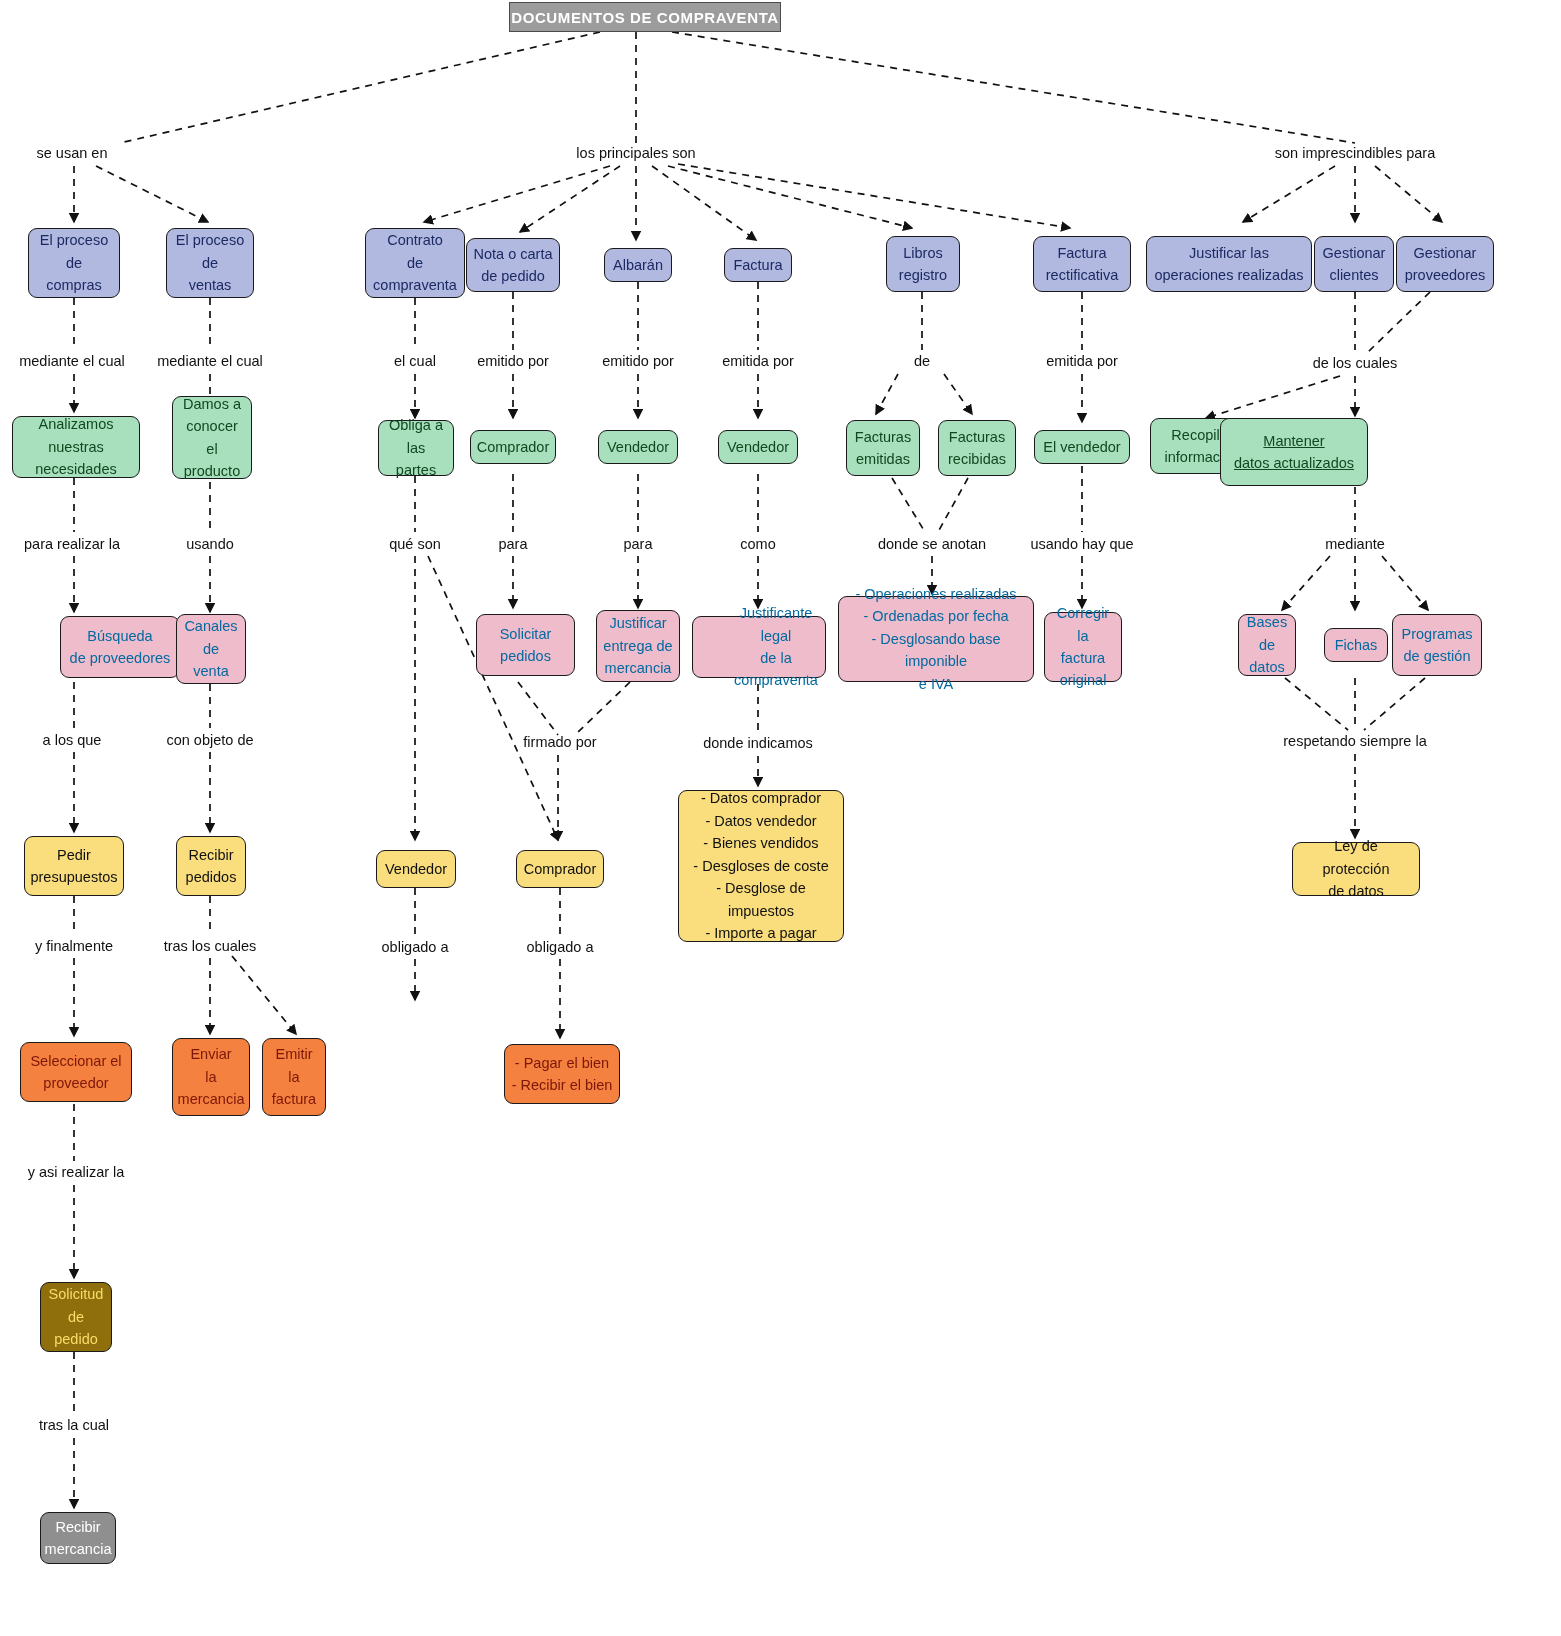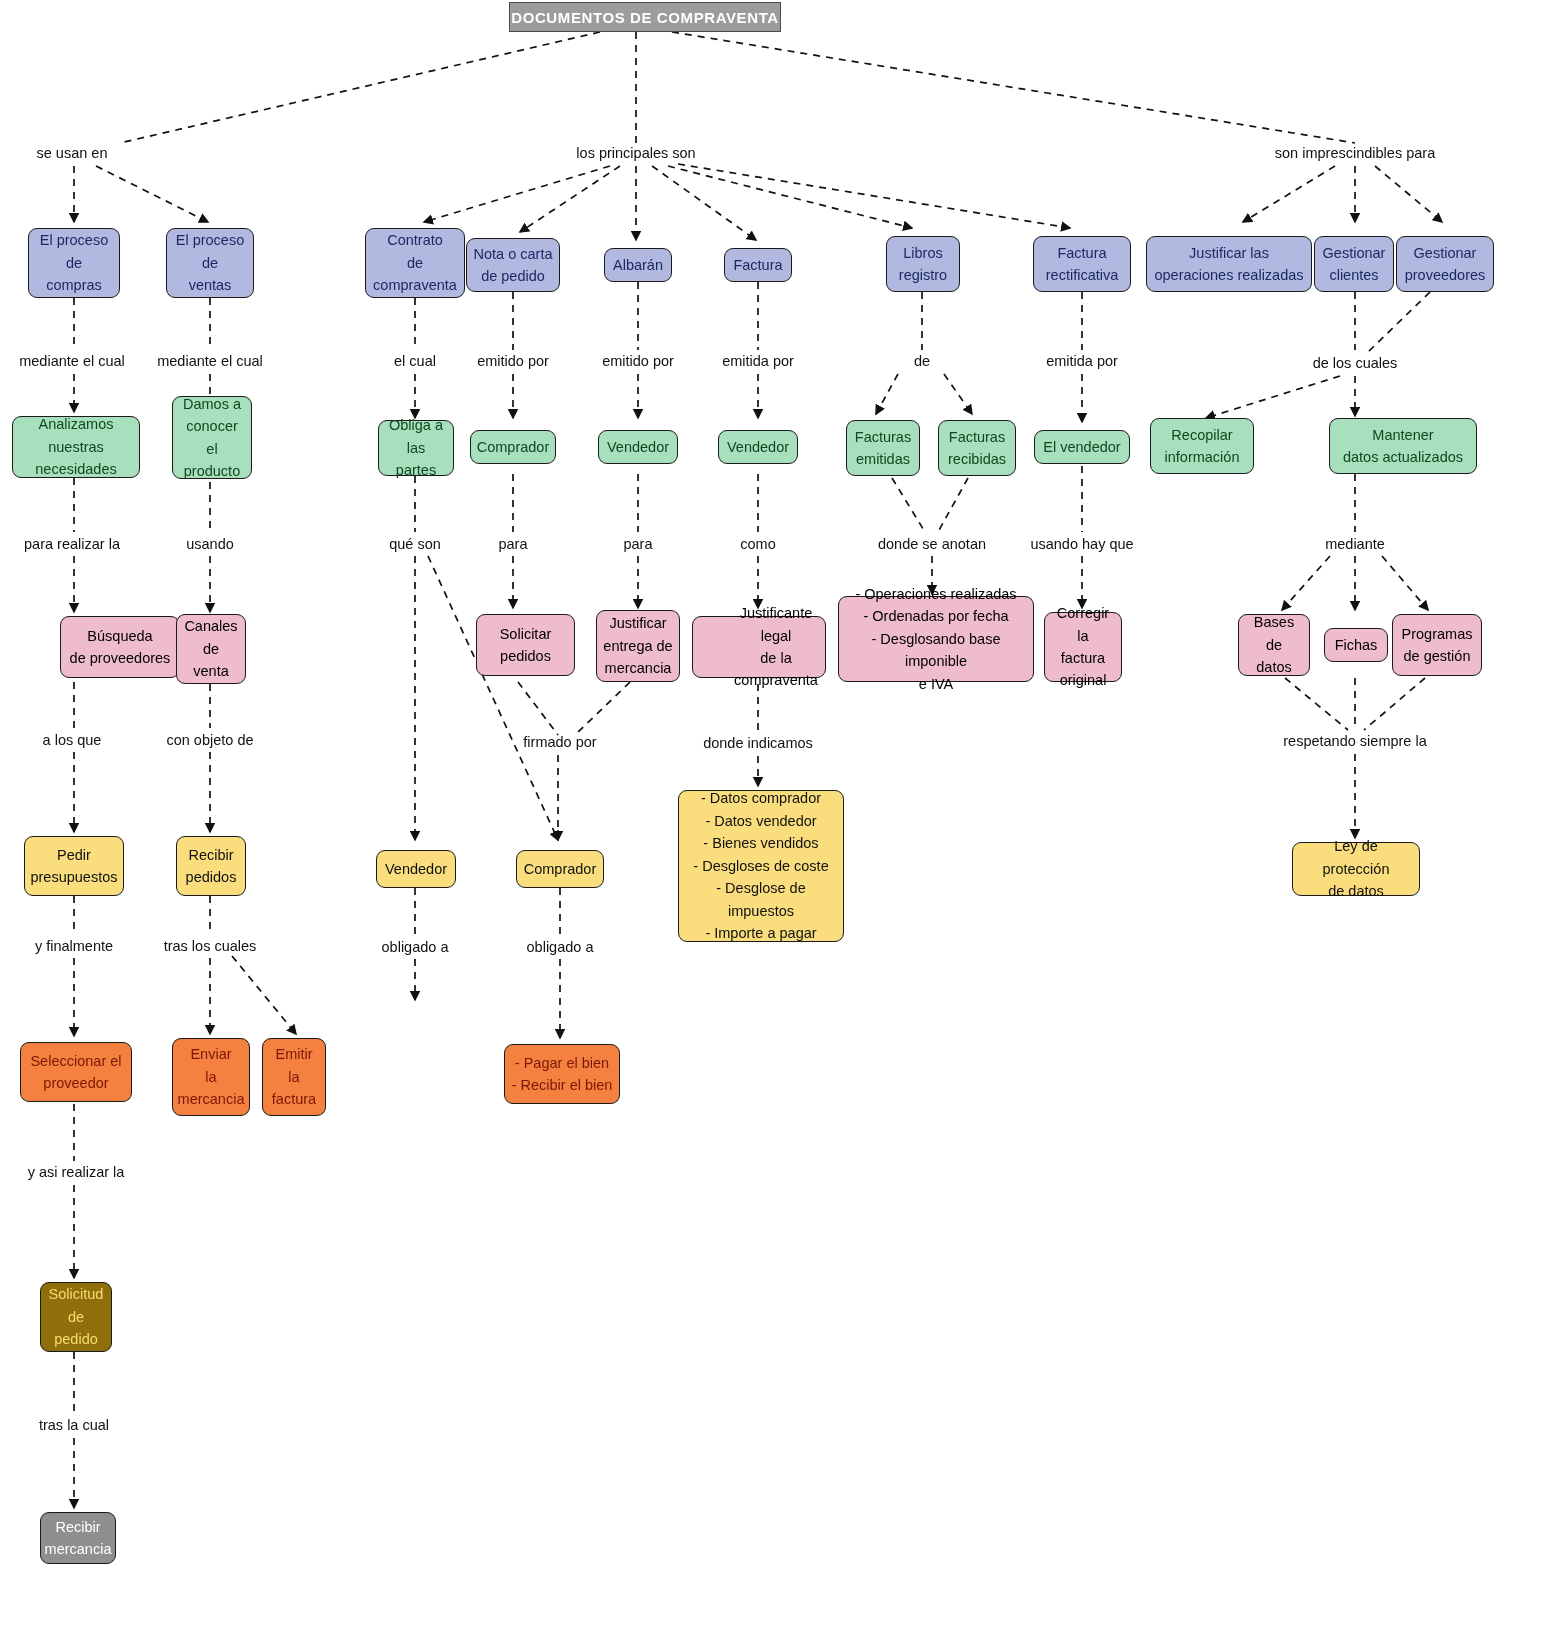--- a/index.html
+++ b/index.html
@@ -32,21 +32,21 @@
     display:flex;flex-direction:column;
     align-items:center;justify-content:center;
     text-align:center;
     font-size:14.5px;
     line-height:1.55;
     padding:3px 6px;
     white-space:pre-line;
   }
   .n-blue  {background:#b2b9e0;color:#1c2a63;}
   .n-green {background:#a8dfbd;color:#12481f;}
-  .n-pink  {background:#efbccb;color:#000000;}
+  .n-pink  {background:#efbccb;color:#0369a1;}
   .n-yellow{background:#fade7d;color:#111111;}
   .n-orange{background:#f4813f;color:#7d1708;}
   .n-brown {background:#8f6f0c;color:#f8dd6a;}
   .n-gray  {background:#8f8f8f;color:#ffffff;}
 
   .link-label{
     position:absolute;
     font-size:14.5px;
     color:#111111;
     white-space:nowrap;
@@ -240,21 +240,21 @@
   <div class="node n-green" style="left:470px;top:430px;width:86px;height:34px;">Comprador</div>
   <div class="node n-green" style="left:598px;top:430px;width:80px;height:34px;">Vendedor</div>
   <div class="node n-green" style="left:718px;top:430px;width:80px;height:34px;">Vendedor</div>
   <div class="node n-green" style="left:846px;top:420px;width:74px;height:56px;">Facturas
 emitidas</div>
   <div class="node n-green" style="left:938px;top:420px;width:78px;height:56px;">Facturas
 recibidas</div>
   <div class="node n-green" style="left:1034px;top:430px;width:96px;height:34px;">El vendedor</div>
   <div class="node n-green" style="left:1150px;top:418px;width:104px;height:56px;">Recopilar
 información</div>
-  <div class="node n-green" style="left:1329px;top:418px;width:148px;height:56px;">Mantener
+  <div class="node n-green" style="left:1220px;top:418px;width:148px;height:68px;text-decoration:underline;">Mantener
 datos actualizados</div>
 
   <div class="node n-pink" style="left:16px;top:616px;width:120px;height:62px;margin-left:44px;">Búsqueda
 de proveedores</div>
   <div class="node n-pink" style="left:176px;top:614px;width:70px;height:70px;">Canales
 de
 venta</div>
   <div class="node n-pink" style="left:476px;top:614px;width:99px;height:62px;">Solicitar
 pedidos</div>
   <div class="node n-pink" style="left:596px;top:610px;width:84px;height:72px;">Justificar
@@ -262,21 +262,21 @@
 mercancia</div>
   <div class="node n-pink" style="left:692px;top:616px;width:134px;height:62px;padding-left:40px;">Justificante legal
 de la compraventa</div>
   <div class="node n-pink" style="left:838px;top:596px;width:196px;height:86px;">- Operaciones realizadas
 - Ordenadas por fecha
 - Desglosando base imponible
 e IVA</div>
   <div class="node n-pink" style="left:1044px;top:612px;width:78px;height:70px;">Corregir la
 factura
 original</div>
-  <div class="node n-pink" style="left:1238px;top:614px;width:72px;height:62px;">Bases de
+  <div class="node n-pink" style="left:1238px;top:614px;width:58px;height:62px;">Bases de
 datos</div>
   <div class="node n-pink" style="left:1324px;top:628px;width:64px;height:34px;">Fichas</div>
   <div class="node n-pink" style="left:1392px;top:614px;width:90px;height:62px;">Programas
 de gestión</div>
 
   <div class="node n-yellow" style="left:24px;top:836px;width:100px;height:60px;">Pedir
 presupuestos</div>
   <div class="node n-yellow" style="left:176px;top:836px;width:70px;height:60px;">Recibir
 pedidos</div>
   <div class="node n-yellow" style="left:376px;top:850px;width:80px;height:38px;">Vendedor</div>

